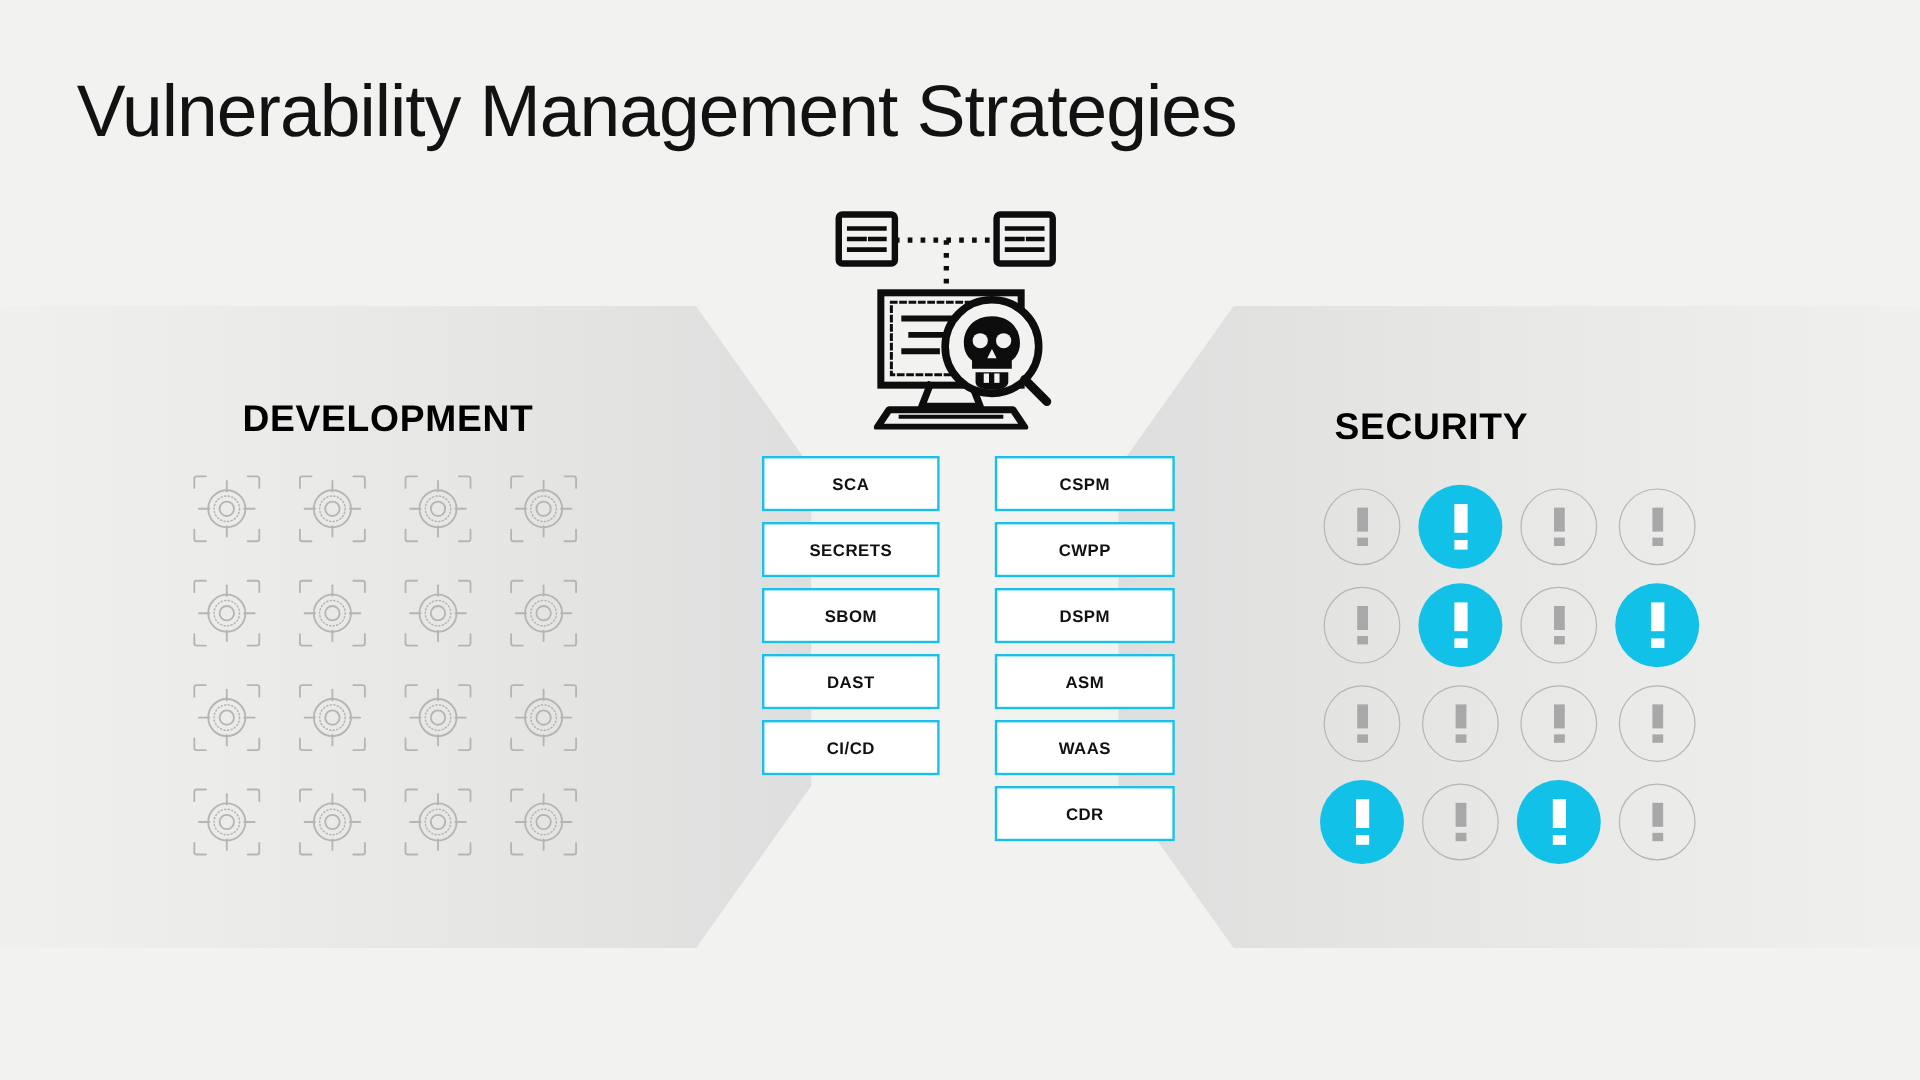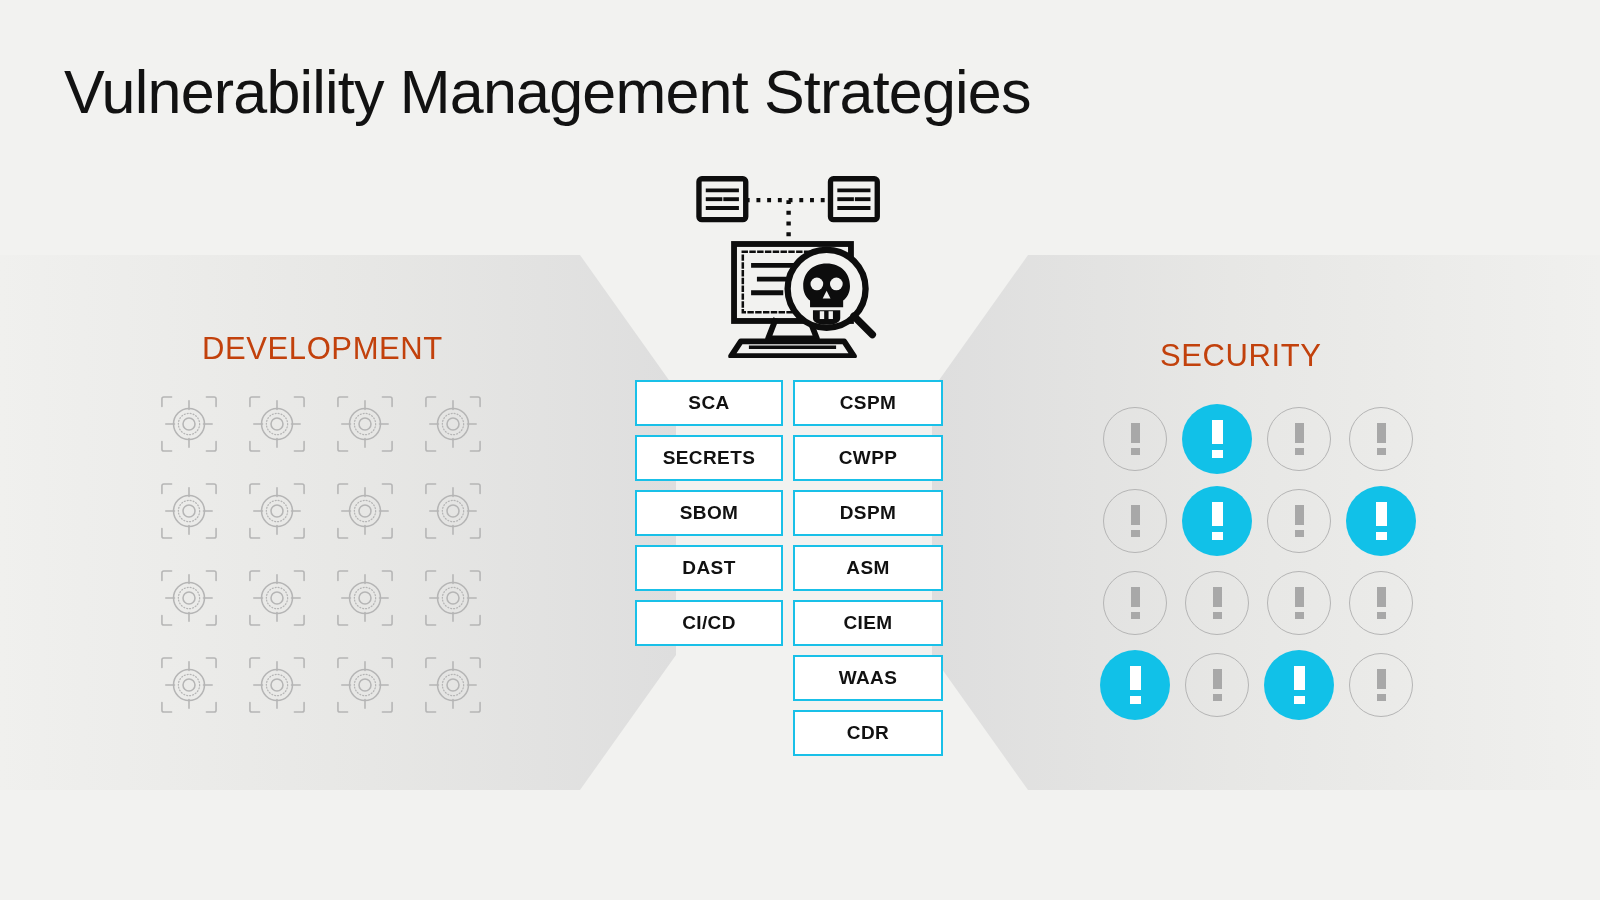--- a/index.html
+++ b/index.html
@@ -42,27 +42,27 @@
     top: 0; left: 0;
     width: 1600px;
     height: 900px;
     pointer-events: none;
   }
 
   
   .col-heading {
     position: absolute;
     font-size: 31px;
-    font-weight: normal;
+    font-weight: bold;
     letter-spacing: 0.6px;
-    color: #c2410c;
+    color: #000000;
     white-space: nowrap;
   }
   #dev-heading { left: 202px; top: 331px; }
-  #sec-heading { left: 1160px; top: 338px; }
+  #sec-heading { left: 1112px; top: 338px; }
 
   
   #target-grid {
     position: absolute;
     left: 160px;
     top: 395px;
     width: 352px;
     height: 330px;
     display: grid;
     grid-template-columns: repeat(4, 88px);
@@ -134,26 +134,26 @@
     gap: 9px;
   }
   .strategy-box {
     width: 148px;
     height: 46px;
     background: #ffffff;
     border: 2.2px solid #19c0e8;
     display: flex;
     align-items: center;
     justify-content: center;
-    font-size: 19px;
+    font-size: 14px;
     font-weight: bold;
     letter-spacing: 0.4px;
     color: #111111;
   }
-  .strategy-col.right .strategy-box { width: 150px; }
+  .strategy-col.right .strategy-box { width: 150px; margin-left: 36px; }
 </style>
 </head>
 <body>
 
 <div id="stage">
 
   <svg class="panel-svg" viewBox="0 0 1600 900">
     <defs>
       <linearGradient id="gradLeft" x1="0" y1="0" x2="1" y2="0">
         <stop offset="0%" stop-color="#f0f0ee"></stop>
@@ -592,19 +592,18 @@
         <div class="strategy-box">SECRETS</div>
         <div class="strategy-box">SBOM</div>
         <div class="strategy-box">DAST</div>
         <div class="strategy-box">CI/CD</div>
       </div>
     <div class="strategy-col right">
         <div class="strategy-box">CSPM</div>
         <div class="strategy-box">CWPP</div>
         <div class="strategy-box">DSPM</div>
         <div class="strategy-box">ASM</div>
-        <div class="strategy-box">CIEM</div>
         <div class="strategy-box">WAAS</div>
         <div class="strategy-box">CDR</div>
       </div>
   </div>
 
 </div>
 
 </body></html>

